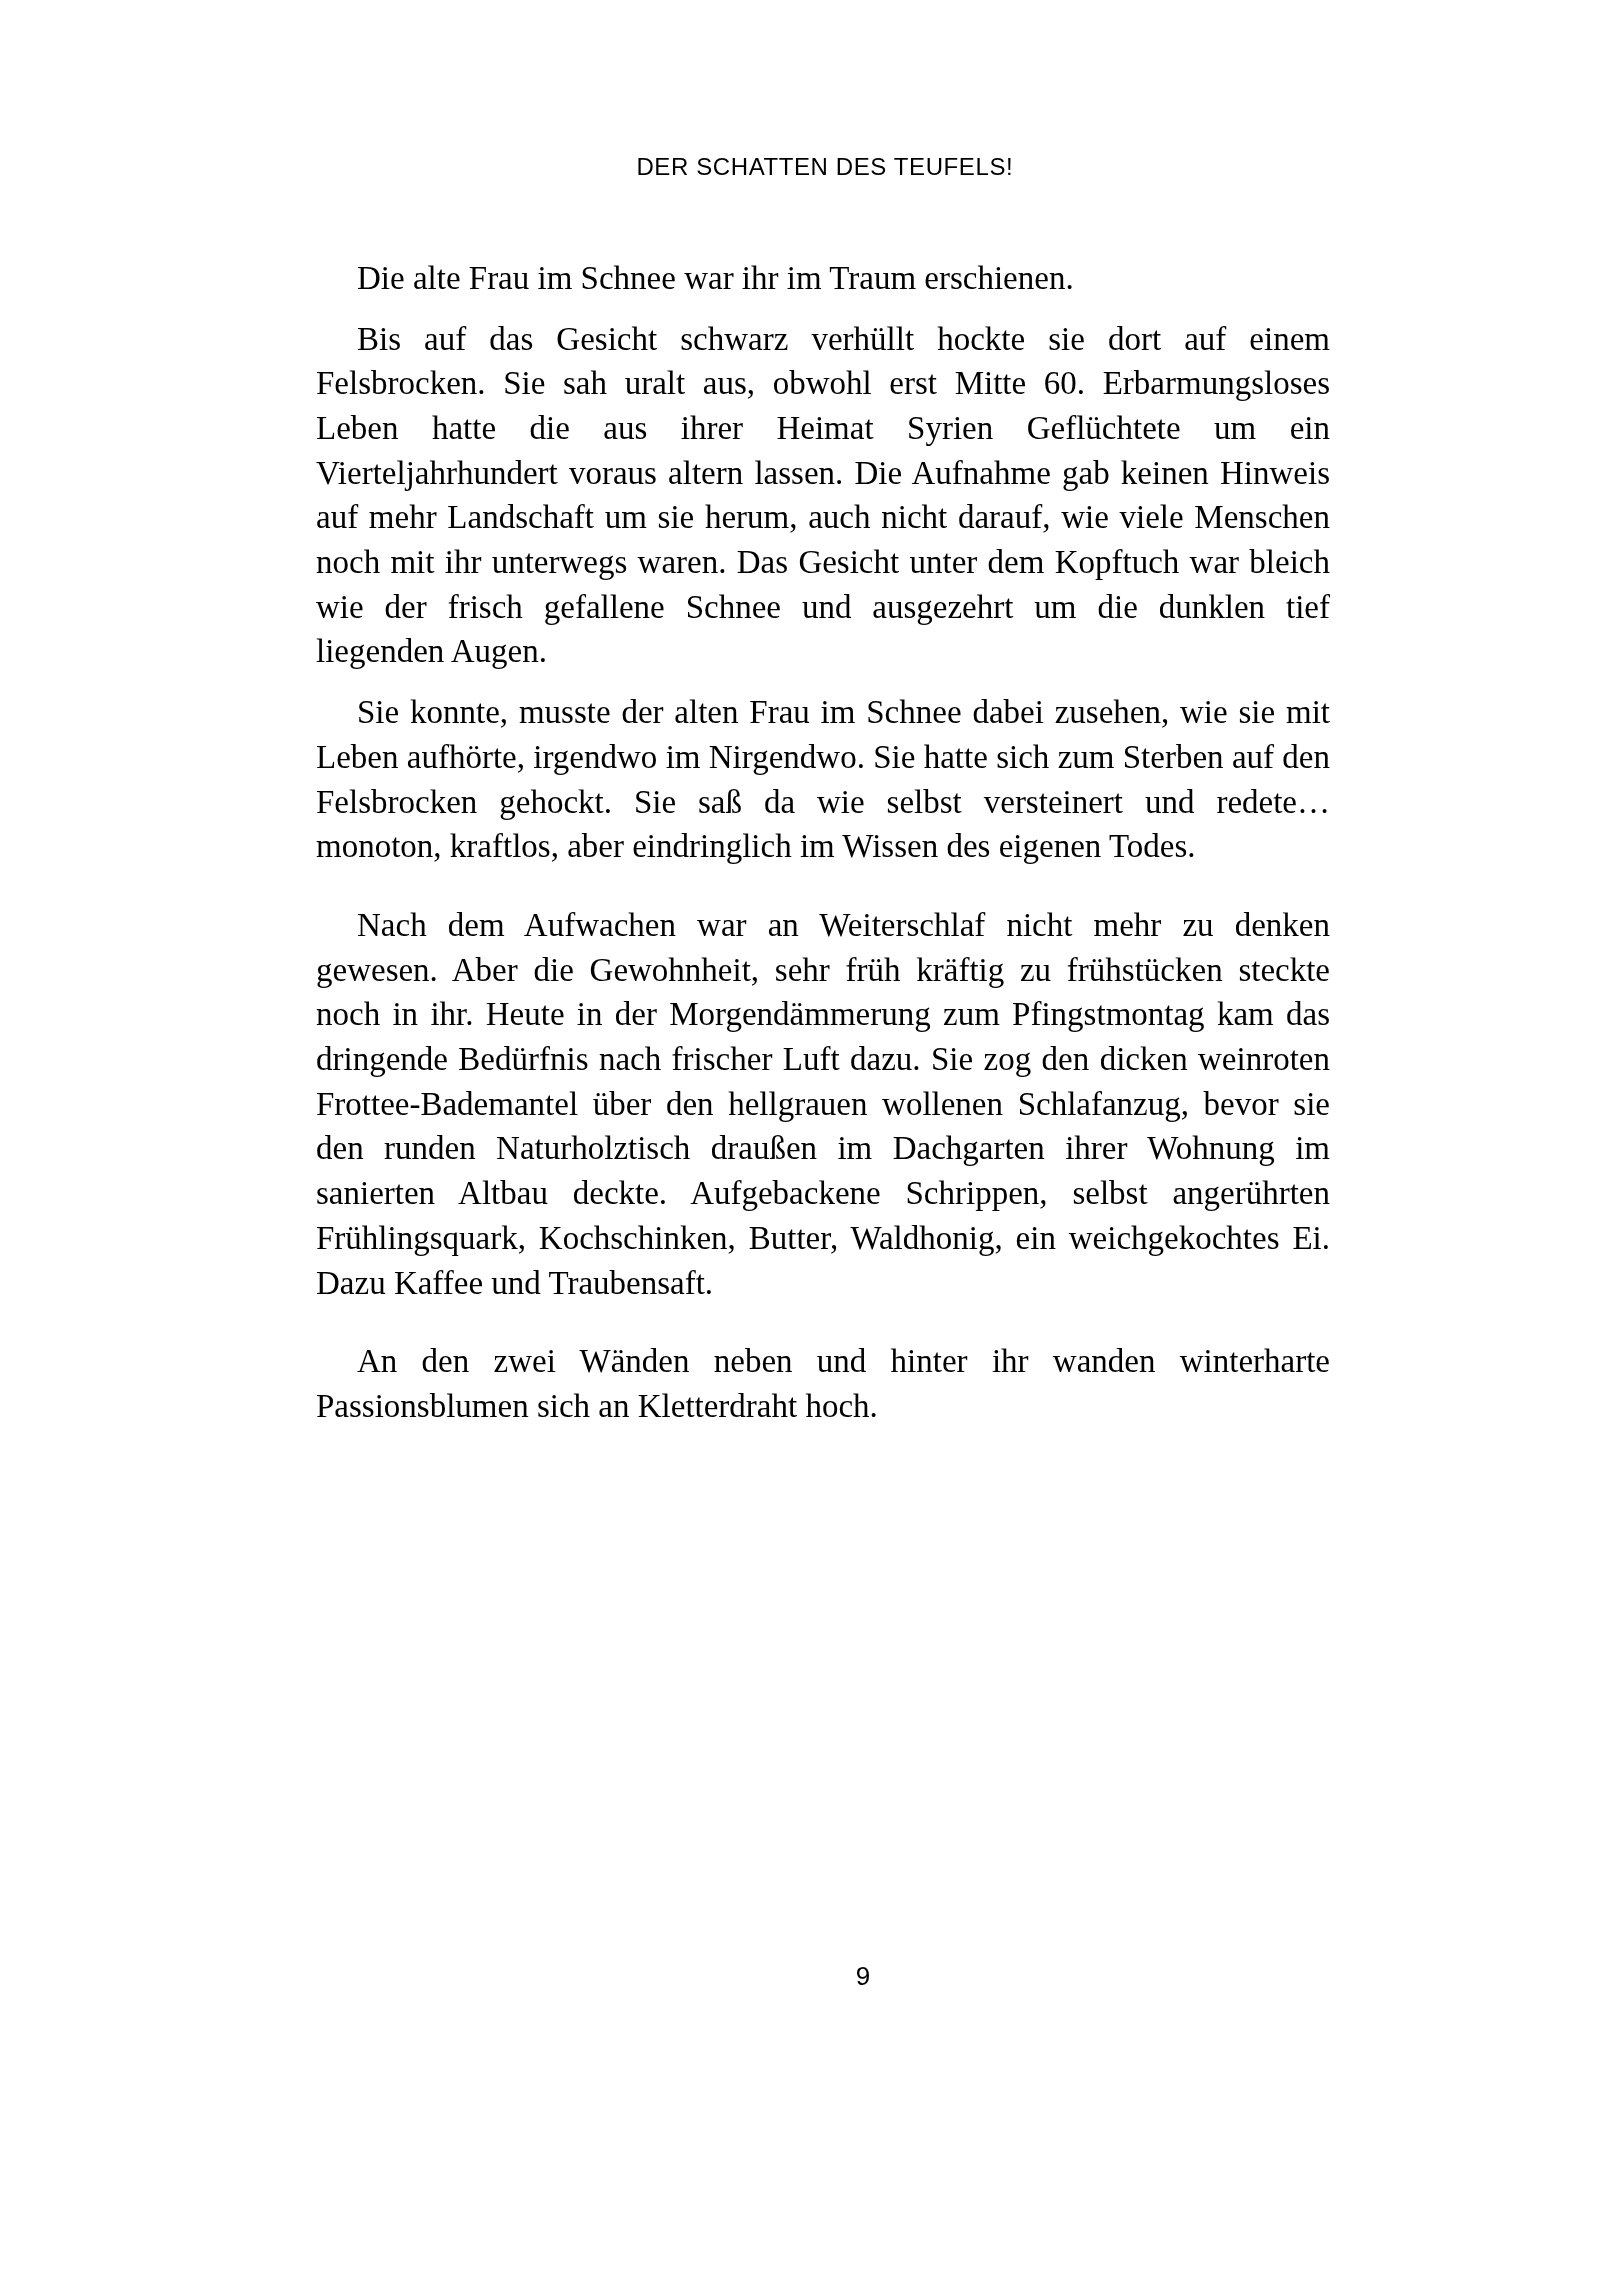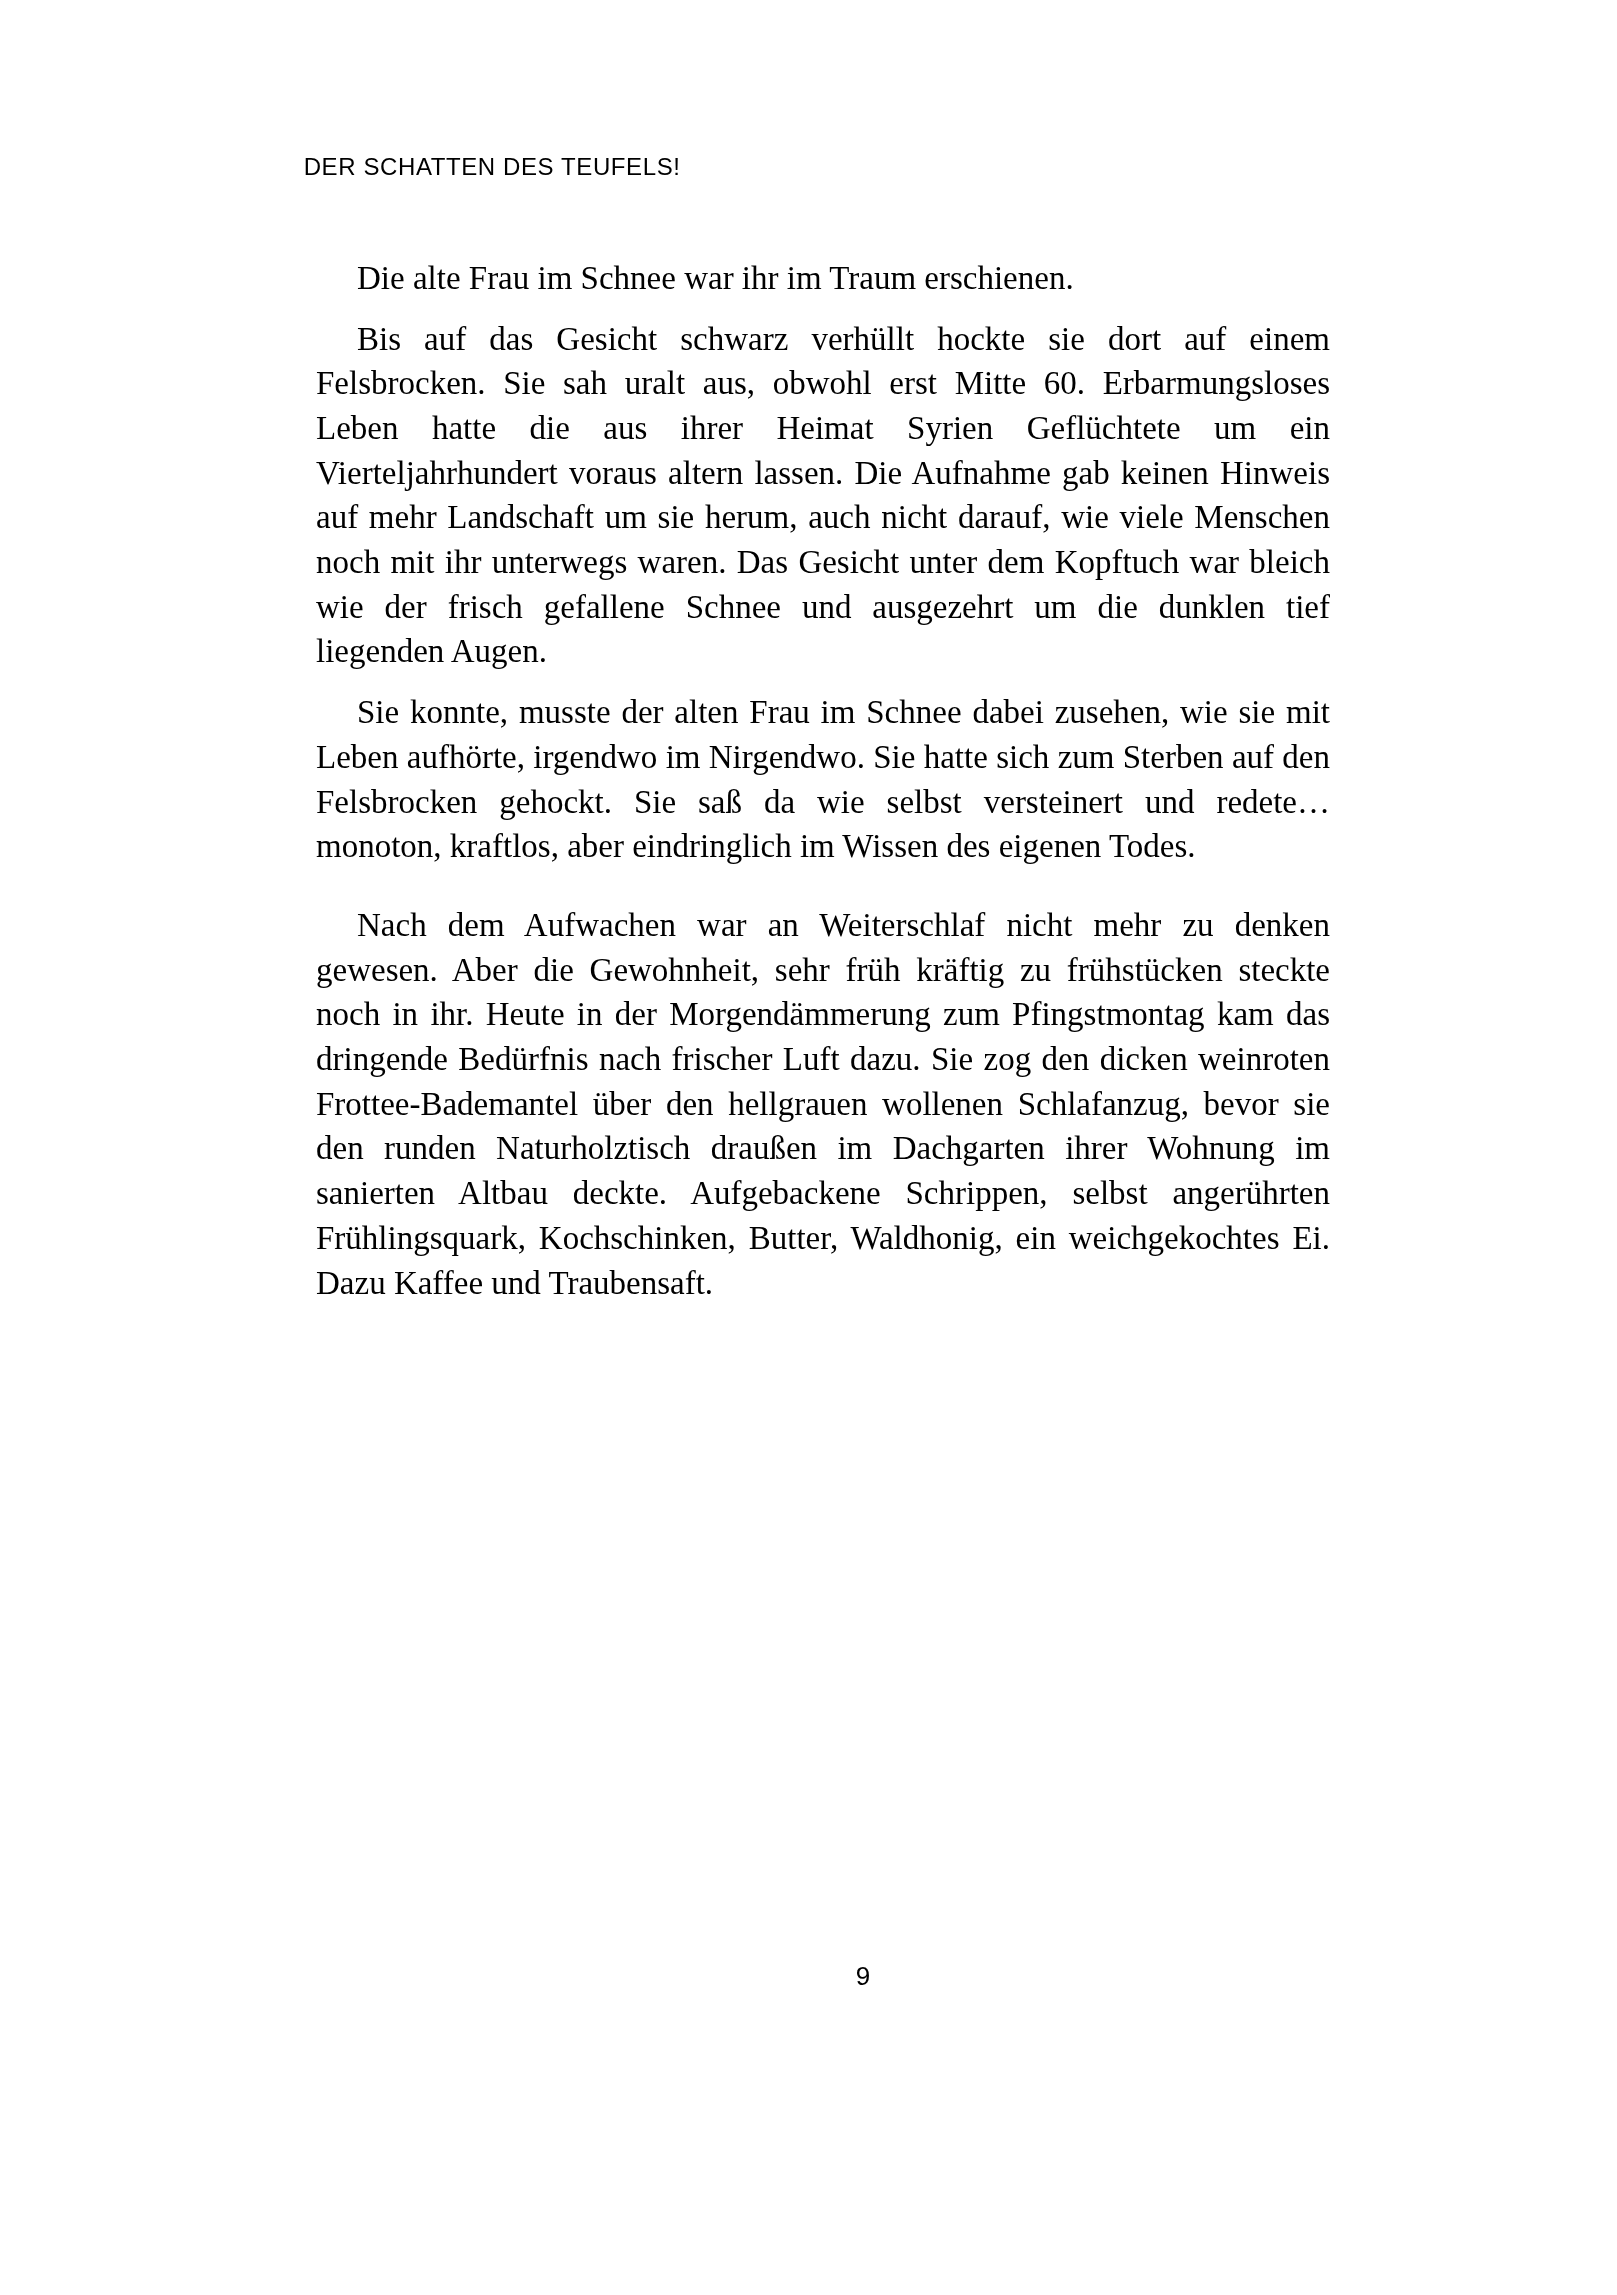--- a/index.html
+++ b/index.html
@@ -30,20 +30,21 @@
     width: 1046px;
   }
   .running-head {
     font-family: "Liberation Sans", sans-serif;
     font-size: 24px;
     letter-spacing: 0.6px;
     line-height: 1.2;
     margin: 0 0 74px 0;
     padding-left: 3.7px;
     white-space: nowrap;
+    text-align: center;
   }
   .body-text {
     font-size: 33px;
     line-height: 1.355;
     text-align: justify;
     text-justify: inter-word;
     hyphens: none;
   }
   .body-text p {
     margin: 16px;
@@ -77,20 +78,21 @@
 
   <div class="content">
 
     <div class="running-head">DER SCHATTEN DES TEUFELS!</div>
 
     <div class="body-text">
       <p>Die alte Frau im Schnee war ihr im Traum erschienen.</p>
       <p class="cont">Bis auf das Gesicht schwarz verhüllt hockte sie dort auf einem Felsbrocken. Sie sah uralt aus, obwohl erst Mitte 60. Erbarmungsloses Leben hatte die aus ihrer Heimat Syrien Geflüchtete um ein Vierteljahrhundert voraus altern lassen. Die Aufnahme gab keinen Hinweis auf mehr Landschaft um sie herum, auch nicht darauf, wie viele Menschen noch mit ihr unterwegs waren. Das Gesicht unter dem Kopftuch war bleich wie der frisch gefallene Schnee und ausgezehrt um die dunklen tief liegenden Augen.</p>
       <p class="cont">Sie konnte, musste der alten Frau im Schnee dabei zusehen, wie sie mit Leben aufhörte, irgendwo im Nirgendwo. Sie hatte sich zum Sterben auf den Felsbrocken gehockt. Sie saß da wie selbst versteinert und redete… monoton, kraftlos, aber eindringlich im Wissen des eigenen Todes.</p>
       <p class="cont gap">Nach dem Aufwachen war an Weiterschlaf nicht mehr zu denken gewesen. Aber die Gewohnheit, sehr früh kräftig zu frühstücken steckte noch in ihr. Heute in der Morgendämmerung zum Pfingstmontag kam das dringende Bedürfnis nach frischer Luft dazu. Sie zog den dicken weinroten Frottee-Bademantel über den hellgrauen wollenen Schlafanzug, bevor sie den runden Naturholztisch draußen im Dachgarten ihrer Wohnung im sanierten Altbau deckte. Aufgebackene Schrippen, selbst angerührten Frühlingsquark, Kochschinken, Butter, Waldhonig, ein weichgekochtes Ei. Dazu Kaffee und Traubensaft.</p>
+      <p class="cont gap">An den zwei Wänden neben und hinter ihr wanden winterharte Passionsblumen sich an Kletterdraht hoch.</p>
     </div>
 
   </div>
 
   <div class="folio">
     <span>9</span>
   </div>
 
 </div>
 

